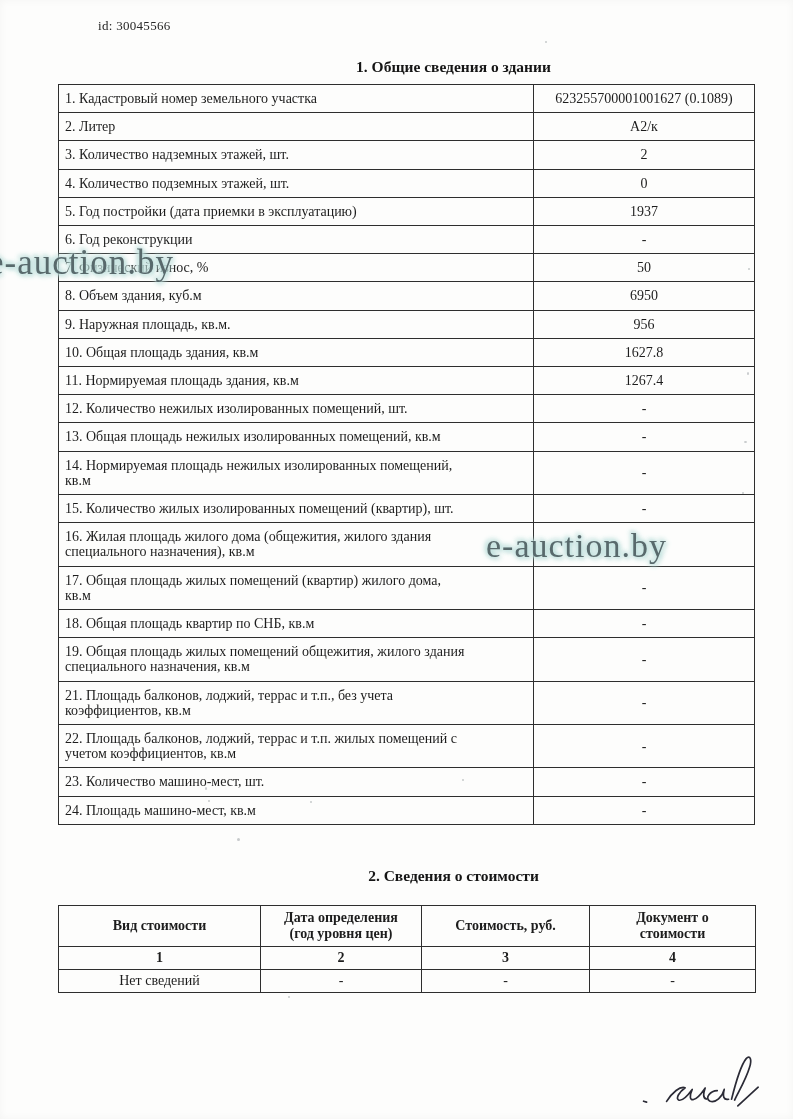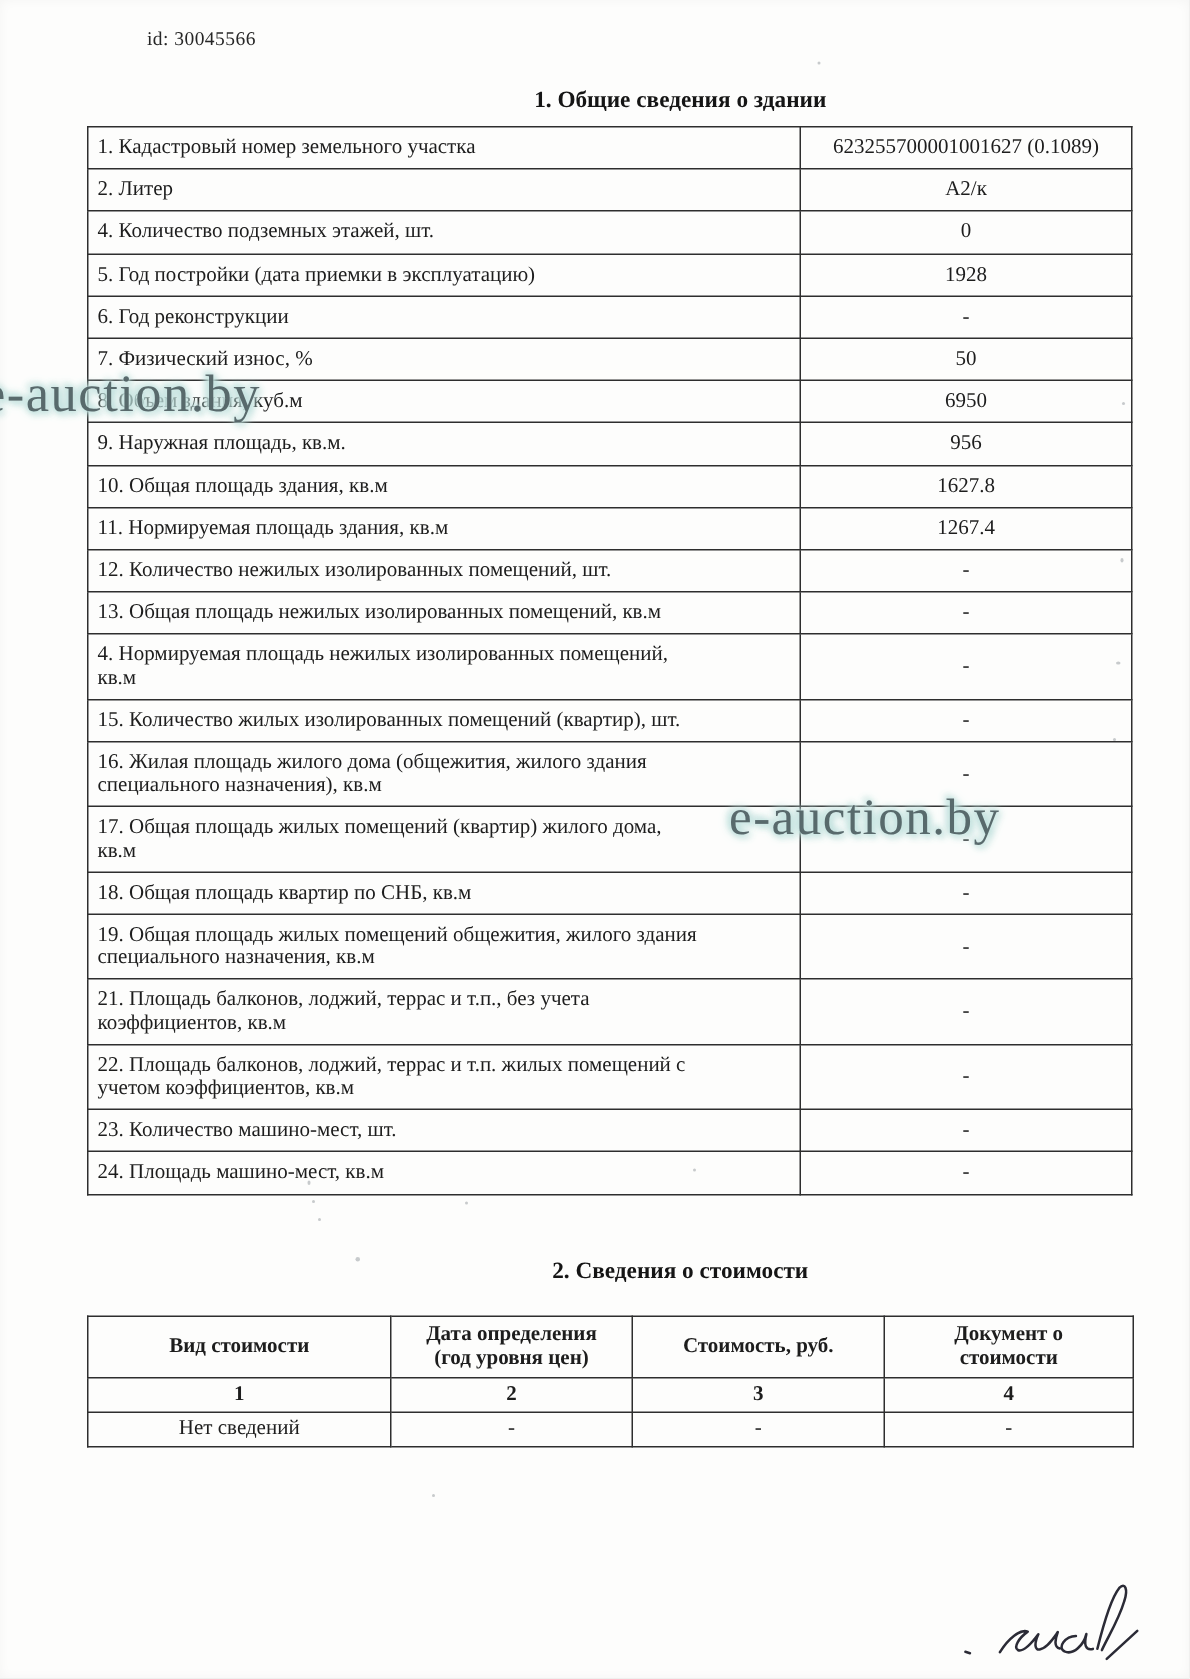--- a/index.html
+++ b/index.html
@@ -93,29 +93,33 @@
   <tr>
     <td class="cell-label">1. Кадастровый номер земельного участка</td>
     <td class="cell-value">623255700001001627 (0.1089)</td>
   </tr>
 
   <tr>
     <td class="cell-label">2. Литер</td>
     <td class="cell-value">А2/к</td>
   </tr>
 
+  <tr>
+    <td class="cell-label">3. Количество надземных этажей, шт.</td>
+    <td class="cell-value">2</td>
+  </tr>
 
   <tr>
     <td class="cell-label">4. Количество подземных этажей, шт.</td>
     <td class="cell-value">0</td>
   </tr>
 
   <tr>
     <td class="cell-label">5. Год постройки (дата приемки в эксплуатацию)</td>
-    <td class="cell-value">1928</td>
+    <td class="cell-value">1937</td>
   </tr>
 
   <tr>
     <td class="cell-label">6. Год реконструкции</td>
     <td class="cell-value">-</td>
   </tr>
 
   <tr>
     <td class="cell-label">7. Физический износ, %</td>
     <td class="cell-value">50</td>
@@ -145,21 +149,21 @@
     <td class="cell-label">12. Количество нежилых изолированных помещений, шт.</td>
     <td class="cell-value">-</td>
   </tr>
 
   <tr>
     <td class="cell-label">13. Общая площадь нежилых изолированных помещений, кв.м</td>
     <td class="cell-value">-</td>
   </tr>
 
   <tr>
-    <td class="cell-label">4. Нормируемая площадь нежилых изолированных помещений,
+    <td class="cell-label">14. Нормируемая площадь нежилых изолированных помещений,
 кв.м</td>
     <td class="cell-value">-</td>
   </tr>
 
   <tr>
     <td class="cell-label">15. Количество жилых изолированных помещений (квартир), шт.</td>
     <td class="cell-value">-</td>
   </tr>
 
   <tr>

